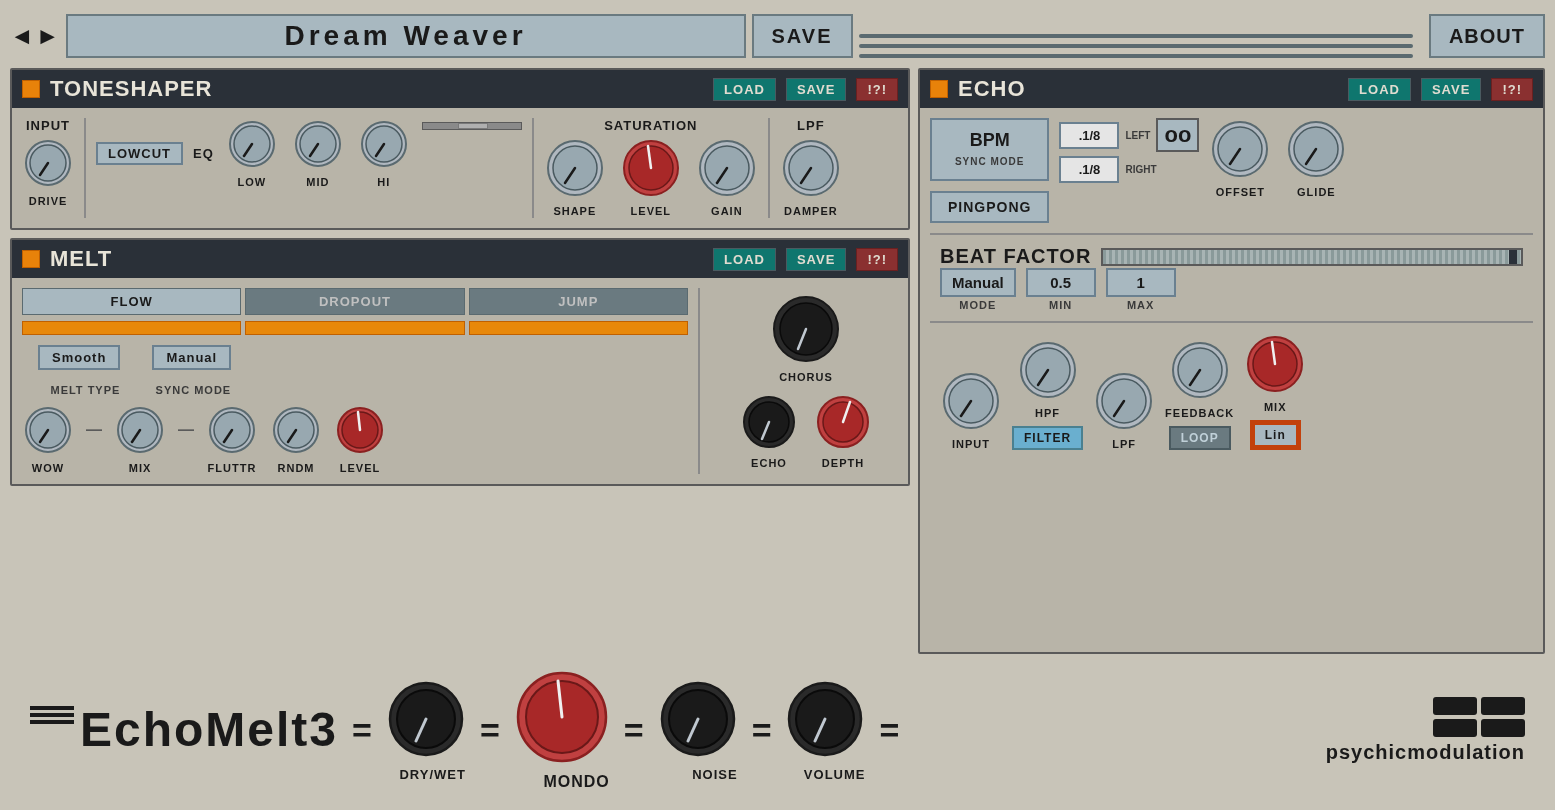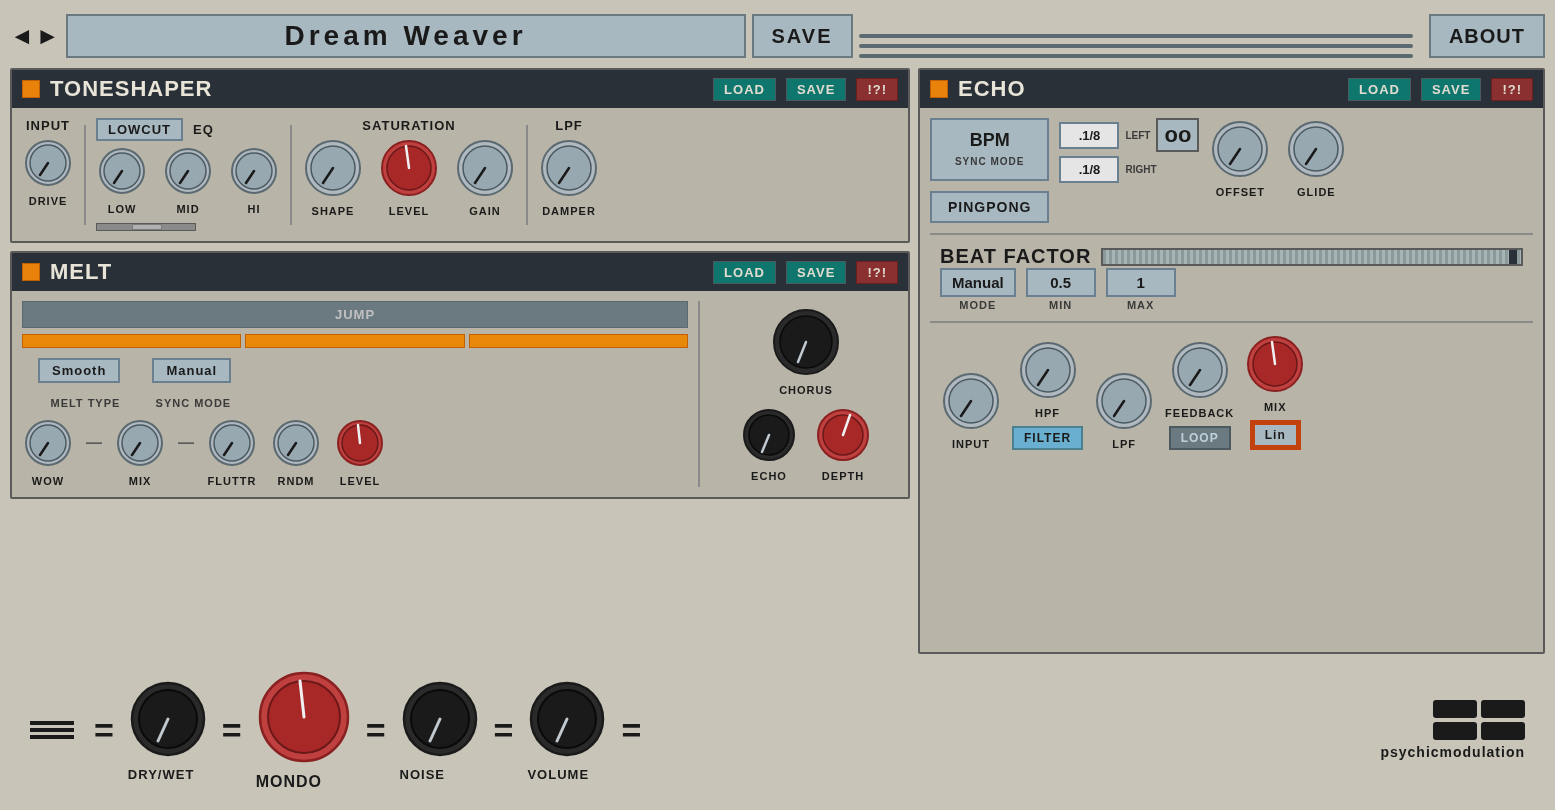--- a/index.html
+++ b/index.html
@@ -523,21 +523,21 @@
       height: 140px;
       background: #c8c4b8;
       display: flex;
       align-items: center;
       gap: 10px;
       padding: 0 20px;
     }
     .bottom-knob-item {
       display: flex;
       flex-direction: column;
-      align-items: flex-start;
+      align-items: flex-end;
       gap: 8px;
     }
     .bottom-knob-label {
       font-size: 13px;
       font-weight: 900;
       color: #1a1a1a;
       letter-spacing: 1px;
     }
     .bottom-knob-label.bold-mondo {
       font-size: 16px;
@@ -549,21 +549,21 @@
       align-items: flex-end;
       justify-content: center;
       margin-left: auto;
     }
     .pm-squares {
       display: flex;
       gap: 4px;
       margin-bottom: 4px;
     }
     .pm-text {
-      font-size: 14px;
+      font-size: 20px;
       font-weight: 700;
       color: #1a1a1a;
       letter-spacing: 1px;
     }
 
     .beat-mode-group {
       display: flex;
       flex-direction: column;
       align-items: center;
       gap: 2px;
@@ -612,21 +612,21 @@
                 <circle cx="26" cy="26" r="22" fill="#b0b8c0" stroke="#5a6a70" stroke-width="2"></circle>
                 <circle cx="26" cy="26" r="18" fill="#98a8b0" stroke="#4a5a60" stroke-width="1.5"></circle>
                 <line x1="26" y1="26" x2="18" y2="38" stroke="#1a1a1a" stroke-width="2.5" stroke-linecap="round"></line>
               </svg>
               <span class="knob-label">DRIVE</span>
             </div>
           </div>
 
           <div class="section-divider"></div>
 
-          <div style="display:flex;flex-direction:column;gap:4px;">
+          <div style="display:flex;flex-direction:row;gap:12px;">
             <div style="display:flex;align-items:center;gap:10px;">
               <div class="lowcut-badge">LOWCUT</div>
               <span class="knob-group-label">EQ</span>
             </div>
             <div class="knob-row">
               <div class="knob-item">
                 <svg class="knob" viewBox="0 0 52 52">
                   <circle cx="26" cy="26" r="22" fill="#b0b8c0" stroke="#5a6a70" stroke-width="2"></circle>
                   <circle cx="26" cy="26" r="18" fill="#98a8b0" stroke="#4a5a60" stroke-width="1.5"></circle>
                   <line x1="26" y1="26" x2="18" y2="38" stroke="#1a1a1a" stroke-width="2.5" stroke-linecap="round"></line>
@@ -707,20 +707,22 @@
         <div class="panel-header">
           <div class="panel-indicator"></div>
           <span class="panel-title">MELT</span>
           <button class="panel-btn">LOAD</button>
           <button class="panel-btn">SAVE</button>
           <button class="panel-btn danger">!?!</button>
         </div>
         <div class="melt-content">
           <div class="melt-left">
             <div class="melt-tabs">
+              <div class="melt-tab active">FLOW</div>
+              <div class="melt-tab inactive">DROPOUT</div>
               <div class="melt-tab inactive">JUMP</div>
             </div>
             <div class="melt-bars">
               <div class="melt-bar"></div>
               <div class="melt-bar"></div>
               <div class="melt-bar"></div>
             </div>
             <div class="melt-controls">
               <div class="melt-badge-group">
                 <div class="melt-badge">Smooth</div>
@@ -943,20 +945,21 @@
 
   <div class="bottom-bar">
 
     <div style="display:flex;flex-direction:column;justify-content:center;">
       <div style="font-size:20px;font-weight:900;color:#1a1a1a;letter-spacing:2px;display:flex;gap:0;">
         <div style="display:flex;flex-direction:column;gap:3px;margin-right:6px;">
           <div style="height:4px;background:#1a1a1a;width:44px;"></div>
           <div style="height:4px;background:#1a1a1a;width:44px;"></div>
           <div style="height:4px;background:#1a1a1a;width:44px;"></div>
         </div>
+        <span style="font-size:48px;font-weight:900;font-family:'Arial Black',Arial,sans-serif;line-height:1;">EchoMelt3</span>
       </div>
     </div>
 
     <span style="font-size:34px;font-weight:900;color:#1a1a1a;margin:0 4px;">=</span>
     <div class="bottom-knob-item">
       <svg width="80" height="80" viewBox="0 0 80 80">
         <circle cx="40" cy="40" r="36" fill="#2a2a2a" stroke="#1a1a1a" stroke-width="2.5"></circle>
         <circle cx="40" cy="40" r="29" fill="#1a1a1a" stroke="#0a0a0a" stroke-width="2"></circle>
         <line x1="40" y1="40" x2="30" y2="62" stroke="#c0c8d0" stroke-width="3" stroke-linecap="round"></line>
       </svg>

